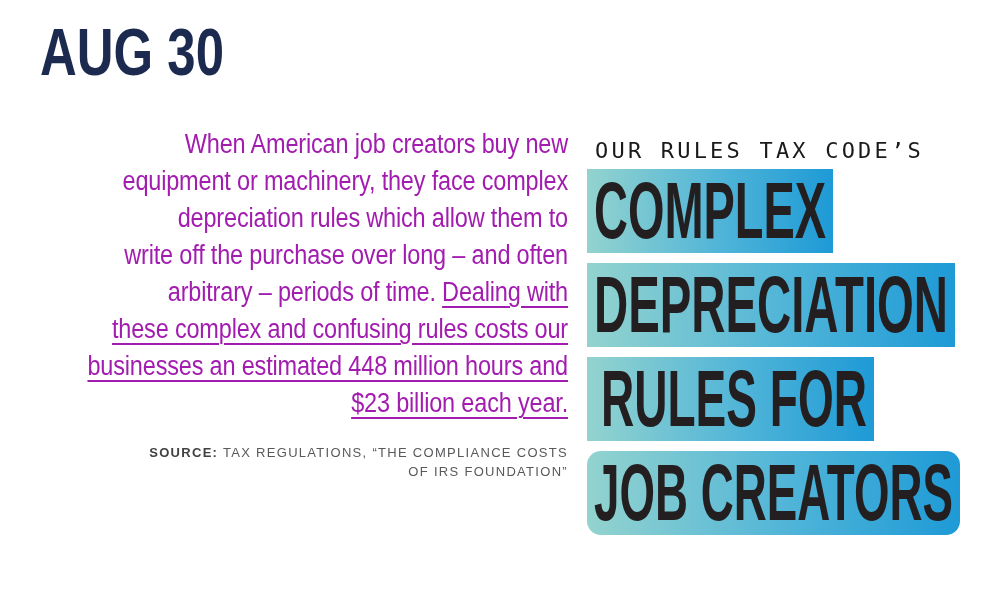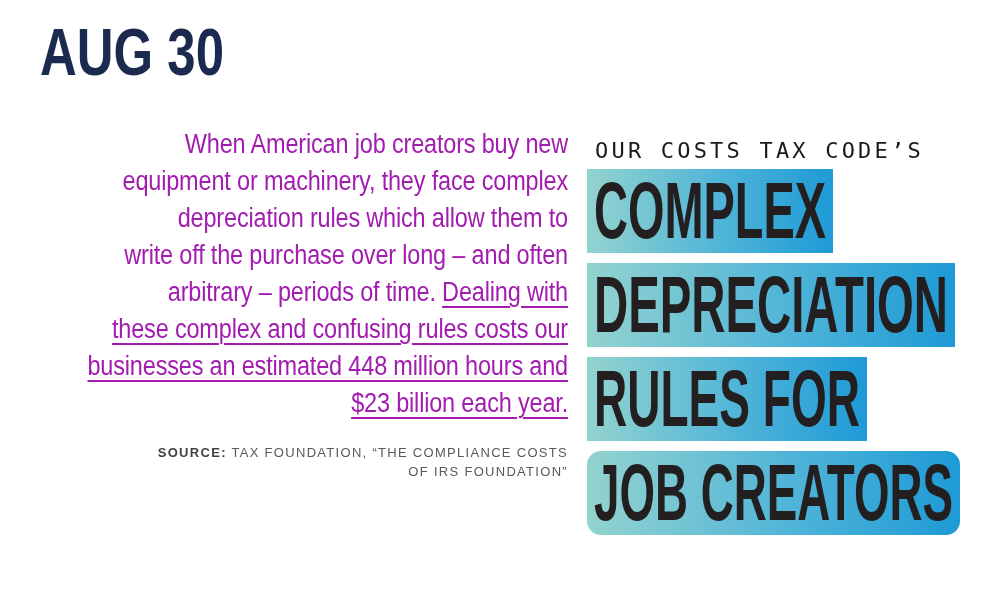--- a/index.html
+++ b/index.html
@@ -28,21 +28,21 @@
   .kicker{position:absolute;left:595px;top:138px;
           font-family:"DejaVu Sans Mono",monospace;font-size:22px;
           letter-spacing:3.2px;color:#1A1A1A;white-space:nowrap;}
 
   
   .blocks{position:absolute;left:587px;top:169px;}
   .hl-block{height:84px;margin-bottom:10px;
             background:linear-gradient(90deg,#93D3CF 0%,#4FB4D8 55%,#1E9AD6 100%);}
   .hl-block:nth-child(1){width:246px;}
   .hl-block:nth-child(2){width:368px;text-decoration:underline;}
-  .hl-block:nth-child(3){width:280px;}
+  .hl-block:nth-child(3){width:280px;padding-left:7px;}
   .hl-block:nth-child(4){width:373px;border-radius:14px;}
   .hl-text{font-family:"Liberation Sans",sans-serif;font-weight:bold;
            fill:#231F20;font-size:80px;}
 </style>
 </head>
 <body>
 
 <div class="canvas">
 
   <svg class="date-svg" width="200" height="58">
@@ -54,25 +54,25 @@
       <div class="para-line"><span>equipment or machinery, they face complex</span></div>
       <div class="para-line"><span>depreciation rules which allow them to</span></div>
       <div class="para-line"><span>write off the purchase over long – and often</span></div>
       <div class="para-line"><span>arbitrary – periods of time. </span><span class="u">Dealing with</span></div>
       <div class="para-line"><span class="u">these complex and confusing rules costs our</span></div>
       <div class="para-line"><span class="u">businesses an estimated 448 million hours and</span></div>
       <div class="para-line"><span class="u">$23 billion each year.</span></div>
     </div>
 
   <div class="source">
-    <div class="src-line"><span class="src-label">SOURCE:</span><span class="src-rest"> TAX FOUNDATION, “THE COMPLIANCE COSTS</span></div>
+    <div class="src-line"><span class="src-label">SOURCE:</span><span class="src-rest"> TAX REGULATIONS, “THE COMPLIANCE COSTS</span></div>
     <div class="src-line">OF IRS FOUNDATION”</div>
   </div>
 
-  <div class="kicker">OUR COSTS TAX CODE’S</div>
+  <div class="kicker">OUR RULES TAX CODE’S</div>
 
   <div class="blocks" id="blocks">
       <div class="hl-block"><svg width="246" height="81">
           <text x="7" y="69" textLength="232" lengthAdjust="spacingAndGlyphs" class="hl-text">COMPLEX</text>
         </svg></div>
       <div class="hl-block"><svg width="368" height="81">
           <text x="7" y="69" textLength="354" lengthAdjust="spacingAndGlyphs" class="hl-text">DEPRECIATION</text>
         </svg></div>
       <div class="hl-block"><svg width="280" height="81">
           <text x="7" y="69" textLength="266" lengthAdjust="spacingAndGlyphs" class="hl-text">RULES FOR</text>

